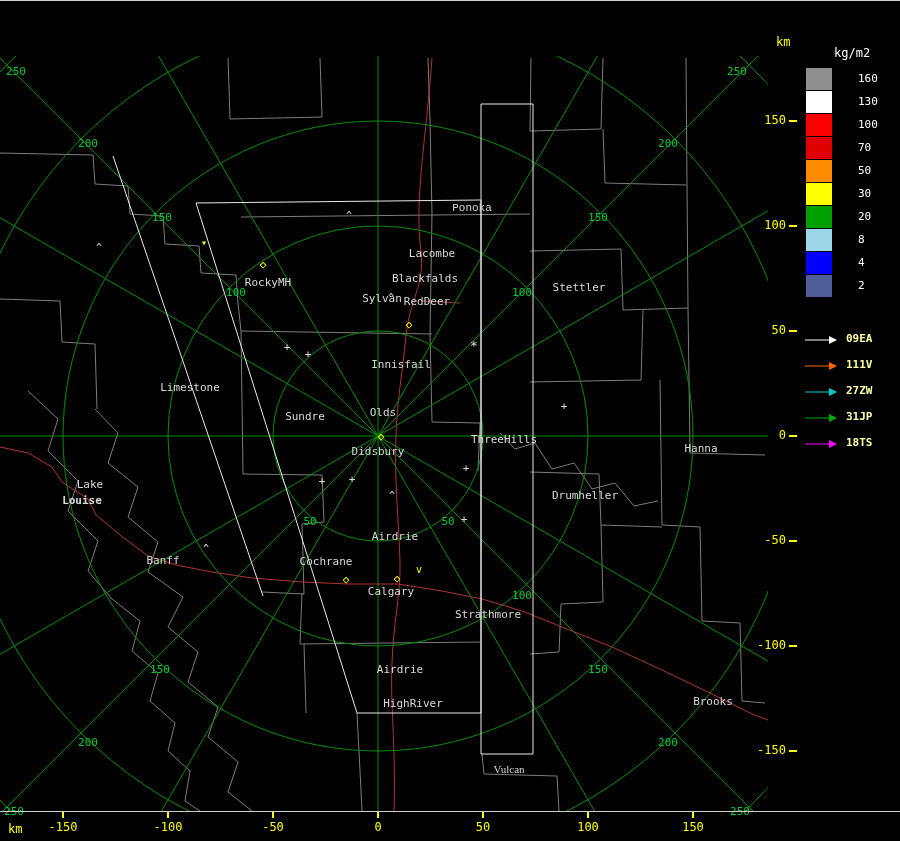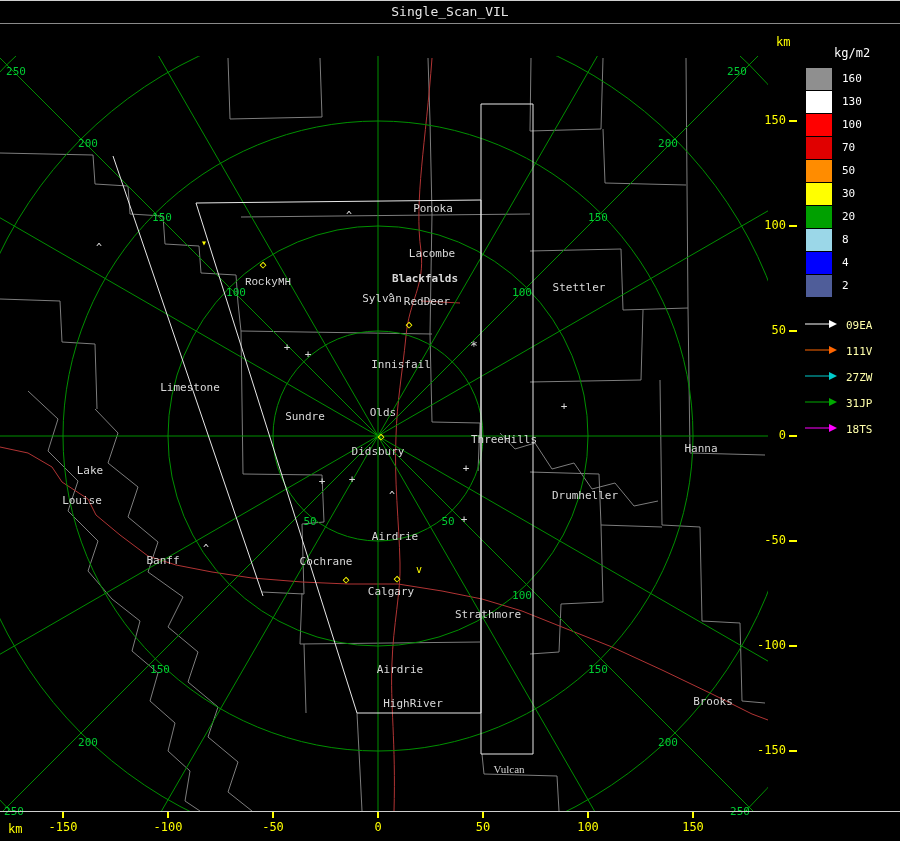--- a/index.html
+++ b/index.html
@@ -21,25 +21,25 @@
   .marker-ycaret{color:#ffff00;font-size:10px;}
   .marker-ydart{color:#ffff00;font-size:10px;}
   .raxis{position:absolute;left:746px;width:40px;text-align:right;color:#ffff00;font-size:12px;}
   .rtick{position:absolute;left:789px;width:8px;height:2px;background:#ffff00;}
   .baxis{position:absolute;top:819px;color:#ffff00;font-size:12px;transform:translateX(-50%);}
   .btick{position:absolute;top:811px;width:2px;height:6px;background:#ffff00;}
   .km-bottom{position:absolute;left:8px;top:821px;color:#ffff00;font-size:12px;}
   .hsep{position:absolute;left:0;top:810px;width:900px;height:1px;background:#cfcfcf;}
   .legend-unit{position:absolute;left:834px;top:45px;color:#ffffff;font-size:12px;}
   .legend-rows{position:absolute;left:806px;top:66px;}
-  .legend-row{display:flex;align-items:center;height:23px;}
+  .legend-row{display:flex;align-items:center;height:23px;gap:16px;}
   .swatch{width:26px;height:22px;}
   .legend-val{color:#ffffff;font-size:11px;margin-left:10px;}
   .tracks{position:absolute;left:804px;top:318px;}
-  .track-row{display:flex;align-items:flex-start;height:26px;}
+  .track-row{display:flex;align-items:flex-end;height:26px;font-weight:bold;}
   .track-id{color:#ffffaa;font-size:11px;margin-left:8px;}
 </style>
 </head>
 <body>
 
 <div class="screen">
 
   <svg class="map-svg" width="900" height="841" viewBox="0 0 900 841">
     <defs>
       <clipPath id="mapclip">
@@ -129,37 +129,37 @@
       <span class="ring-label" style="left: 737px; top: 62px;">250</span>
       <span class="ring-label" style="left: 310px; top: 512px;">50</span>
       <span class="ring-label" style="left: 160px; top: 660px;">150</span>
       <span class="ring-label" style="left: 88px; top: 733px;">200</span>
       <span class="ring-label" style="left: 14px; top: 802px;">250</span>
       <span class="ring-label" style="left: 448px; top: 512px;">50</span>
       <span class="ring-label" style="left: 522px; top: 586px;">100</span>
       <span class="ring-label" style="left: 598px; top: 660px;">150</span>
       <span class="ring-label" style="left: 668px; top: 733px;">200</span>
       <span class="ring-label" style="left: 740px; top: 802px;">250</span>
-      <span class="city-label" style="left: 433px; top: 207px;">Ponoka</span>
+      <span class="city-label" style="left: 472px; top: 207px; font-family: Liberation Mono, monospace;">Ponoka</span>
       <span class="city-label" style="left: 432px; top: 252px;">Lacombe</span>
-      <span class="city-label" style="left: 425px; top: 277px; font-weight: bold;">Blackfalds</span>
+      <span class="city-label" style="left: 425px; top: 277px;">Blackfalds</span>
       <span class="city-label" style="left: 382px; top: 297px;">Sylvan</span>
       <span class="city-label" style="left: 427px; top: 300px;">RedDeer</span>
       <span class="city-label" style="left: 579px; top: 286px;">Stettler</span>
-      <span class="city-label" style="left: 268px; top: 281px; font-family: Liberation Mono, monospace;">RockyMH</span>
+      <span class="city-label" style="left: 268px; top: 281px;">RockyMH</span>
       <span class="city-label" style="left: 190px; top: 386px;">Limestone</span>
       <span class="city-label" style="left: 401px; top: 363px;">Innisfail</span>
       <span class="city-label" style="left: 305px; top: 415px;">Sundre</span>
       <span class="city-label" style="left: 383px; top: 411px;">Olds</span>
       <span class="city-label" style="left: 378px; top: 450px;">Didsbury</span>
       <span class="city-label" style="left: 504px; top: 438px;">ThreeHills</span>
       <span class="city-label" style="left: 701px; top: 447px;">Hanna</span>
       <span class="city-label" style="left: 585px; top: 494px;">Drumheller</span>
-      <span class="city-label" style="left: 74px; top: 469px; padding-left: 32px;">Lake</span>
-      <span class="city-label" style="left: 82px; top: 499px;">Louise</span>
+      <span class="city-label" style="left: 74px; top: 483px; padding-left: 32px;">Lake</span>
+      <span class="city-label" style="left: 82px; top: 499px; font-weight: bold;">Louise</span>
       <span class="city-label" style="left: 163px; top: 559px;">Banff</span>
       <span class="city-label" style="left: 326px; top: 560px;">Cochrane</span>
       <span class="city-label" style="left: 395px; top: 535px;">Airdrie</span>
       <span class="city-label" style="left: 391px; top: 590px;">Calgary</span>
       <span class="city-label" style="left: 488px; top: 593px; margin-top: 20px;">Strathmore</span>
       <span class="city-label" style="left: 400px; top: 668px;">Airdrie</span>
       <span class="city-label" style="left: 413px; top: 702px; text-align: center;">HighRiver</span>
       <span class="city-label" style="left: 509px; top: 768px; font-family: Liberation Serif, serif;">Vulcan</span>
       <span class="city-label" style="left: 713px; top: 700px;">Brooks</span>
       <span class="marker-diamond" style="left: 263px; top: 263px;">◇</span>
@@ -177,23 +177,20 @@
       <span class="marker-plus" style="left: 464px; top: 518px;">+</span>
       <span class="marker-plus" style="left: 564px; top: 405px;">+</span>
       <span class="marker-caret" style="left: 349px; top: 214px;">^</span>
       <span class="marker-caret" style="left: 99px; top: 246px;">^</span>
       <span class="marker-caret" style="left: 391px; top: 296px;">^</span>
       <span class="marker-caret" style="left: 392px; top: 494px;">^</span>
       <span class="marker-caret" style="left: 206px; top: 547px;">^</span>
       <span class="marker-star" style="left: 474px; top: 344px;">*</span>
     </div>
 
-  <div class="titlebar">
-    <span>Single_Scan_VIL</span>
-  </div>
 
   <div class="km-top">km</div>
 
   <span class="raxis" style="top:112px">150</span>
   <span class="raxis" style="top:217px">100</span>
   <span class="raxis" style="top:322px">50</span>
   <span class="raxis" style="top:427px">0</span>
   <span class="raxis" style="top:532px">-50</span>
   <span class="raxis" style="top:637px">-100</span>
   <span class="raxis" style="top:742px">-150</span>

